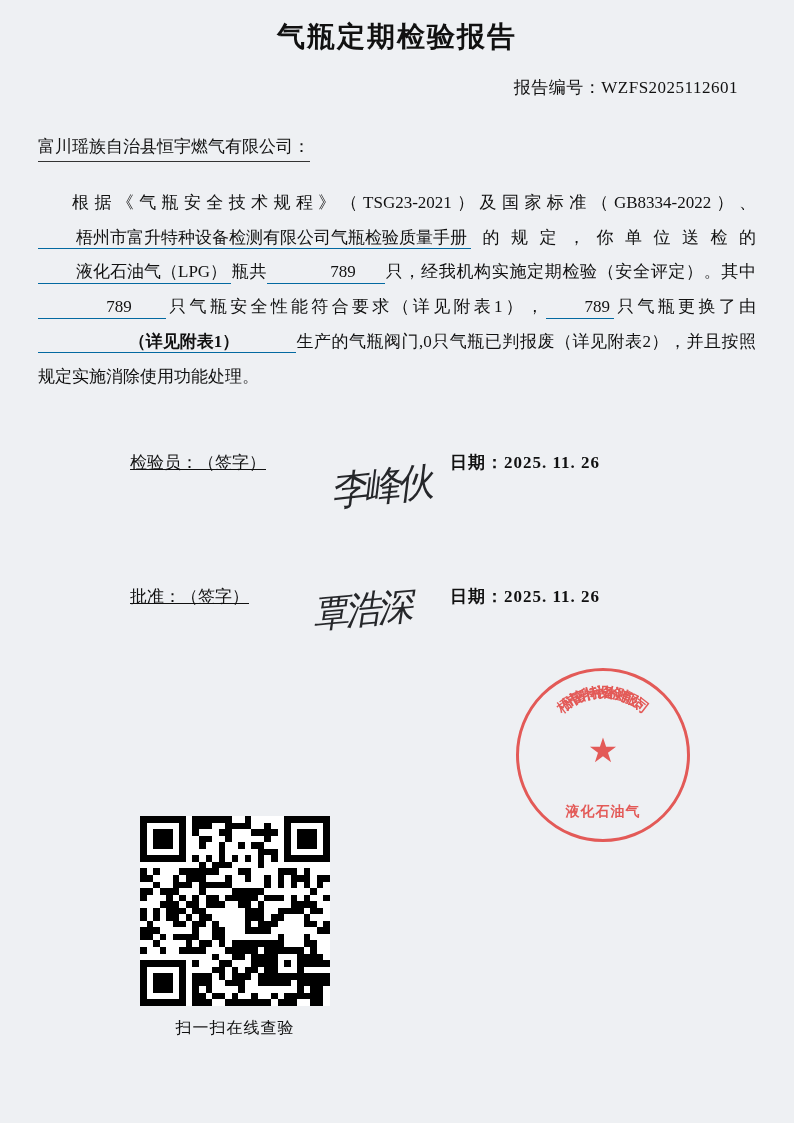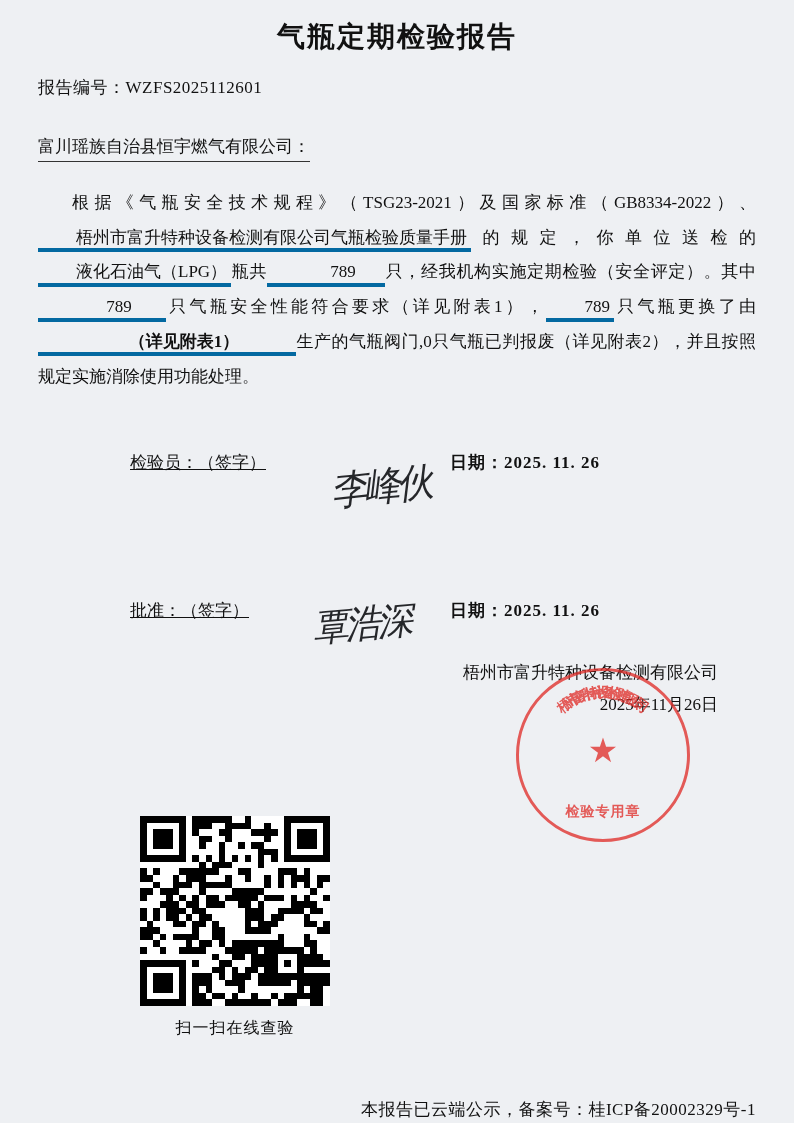--- a/index.html
+++ b/index.html
@@ -24,21 +24,21 @@
   }
   .doc-title {
     text-align: center;
     font-size: 28px;
     font-weight: bold;
     letter-spacing: 2px;
     margin-top: 18px;
     font-family: "Liberation Sans", "DejaVu Sans", sans-serif;
   }
   .report-no {
-    text-align: left;
+    text-align: right;
     font-size: 17px;
     margin-top: 20px;
     padding-right: 18px;
     letter-spacing: 0.5px;
   }
   .addressee {
     margin-top: 36px;
     font-size: 17px;
     display: inline-block;
     border-bottom: 1px solid #333;
@@ -52,38 +52,38 @@
     text-align: justify;
   }
   .body-text p {
     margin: 0;
   }
   .indent {
     text-indent: 34px;
   }
   .blank {
     display: inline-block;
-    border-bottom: 4px solid #0369a1;
+    border-bottom: 1px solid #0369a1;
     text-align: center;
     padding: 0 4px;
     line-height: 1.25;
   }
   .b-manual { min-width: 300px; }
   .b-gas { min-width: 150px; }
   .b-count { min-width: 110px; }
   .b-count2 { min-width: 120px; }
   .b-count3 { min-width: 54px; }
   .b-valve { min-width: 250px; font-weight: bold; }
   .sig-block {
     margin-top: 56px;
     font-size: 17px;
     position: relative;
     height: 120px;
   }
-  .sig-block.second { margin-top: 28px; }
+  .sig-block.second { margin-top: 14px; }
   .sig-label {
     position: absolute;
     left: 92px;
     top: 0;
     text-decoration: underline;
   }
   .sig-date {
     position: absolute;
     left: 412px;
     top: 0;
@@ -213,24 +213,20 @@
   <div class="sig-block">
     <span class="sig-label">检验员：（签字）</span>
     <span class="signature">李峰伙</span>
     <span class="sig-date"><span>日期：</span><span>2025. 11. 26</span></span>
   </div>
 
   <div class="sig-block second">
     <span class="sig-label">批准：（签字）</span>
     <span class="signature sig2">覃浩深</span>
     <span class="sig-date"><span>日期：</span><span>2025. 11. 26</span></span>
-    <div class="company-line">
-      <div>梧州市富升特种设备检测有限公司</div>
-      <div>2025年11月26日</div>
-    </div>
   </div>
 
   <div class="stamp">
     <div class="star">★</div>
     <div class="arc-text" id="stamp-arc">
         <span style="transform: translate(-38.171px, -48.8567px) rotate(-38deg) translate(-50%, -50%);">梧</span>
         <span style="transform: translate(-33.3777px, -52.2487px) rotate(-32.5714deg) translate(-50%, -50%);">州</span>
         <span style="transform: translate(-28.2851px, -55.1721px) rotate(-27.1429deg) translate(-50%, -50%);">市</span>
         <span style="transform: translate(-22.9387px, -57.6005px) rotate(-21.7143deg) translate(-50%, -50%);">富</span>
         <span style="transform: translate(-17.3865px, -59.5123px) rotate(-16.2857deg) translate(-50%, -50%);">升</span>
@@ -238,21 +234,21 @@
         <span style="transform: translate(-5.86549px, -61.7219px) rotate(-5.42857deg) translate(-50%, -50%);">种</span>
         <span style="transform: translate(3.79641e-15px, -62px) rotate(0deg) translate(-50%, -50%);">设</span>
         <span style="transform: translate(5.86549px, -61.7219px) rotate(5.42857deg) translate(-50%, -50%);">备</span>
         <span style="transform: translate(11.6784px, -60.8902px) rotate(10.8571deg) translate(-50%, -50%);">检</span>
         <span style="transform: translate(17.3865px, -59.5123px) rotate(16.2857deg) translate(-50%, -50%);">测</span>
         <span style="transform: translate(22.9387px, -57.6005px) rotate(21.7143deg) translate(-50%, -50%);">有</span>
         <span style="transform: translate(28.2851px, -55.1721px) rotate(27.1429deg) translate(-50%, -50%);">限</span>
         <span style="transform: translate(33.3777px, -52.2487px) rotate(32.5714deg) translate(-50%, -50%);">公</span>
         <span style="transform: translate(38.171px, -48.8567px) rotate(38deg) translate(-50%, -50%);">司</span>
       </div>
-    <div class="bottom-text">检验专用章</div>
+    <div class="bottom-text">液化石油气</div>
   </div>
 
   <div class="qr-wrap">
     <svg class="qr" viewBox="0 0 29 29" shape-rendering="crispEdges">
       <rect width="29" height="29" fill="#ffffff"></rect>
       <g fill="#000000" id="qr-cells">
           <rect x="0" y="0" width="1" height="1"></rect>
           <rect x="1" y="0" width="1" height="1"></rect>
           <rect x="2" y="0" width="1" height="1"></rect>
           <rect x="3" y="0" width="1" height="1"></rect>
@@ -681,14 +677,13 @@
           <rect x="21" y="28" width="1" height="1"></rect>
           <rect x="22" y="28" width="1" height="1"></rect>
           <rect x="23" y="28" width="1" height="1"></rect>
           <rect x="26" y="28" width="1" height="1"></rect>
           <rect x="27" y="28" width="1" height="1"></rect>
         </g>
     </svg>
     <div class="qr-caption">扫一扫在线查验</div>
   </div>
 
-  <div class="footer">本报告已云端公示，备案号：桂ICP备20002329号-1</div>
 </div>
 
 </body></html>

